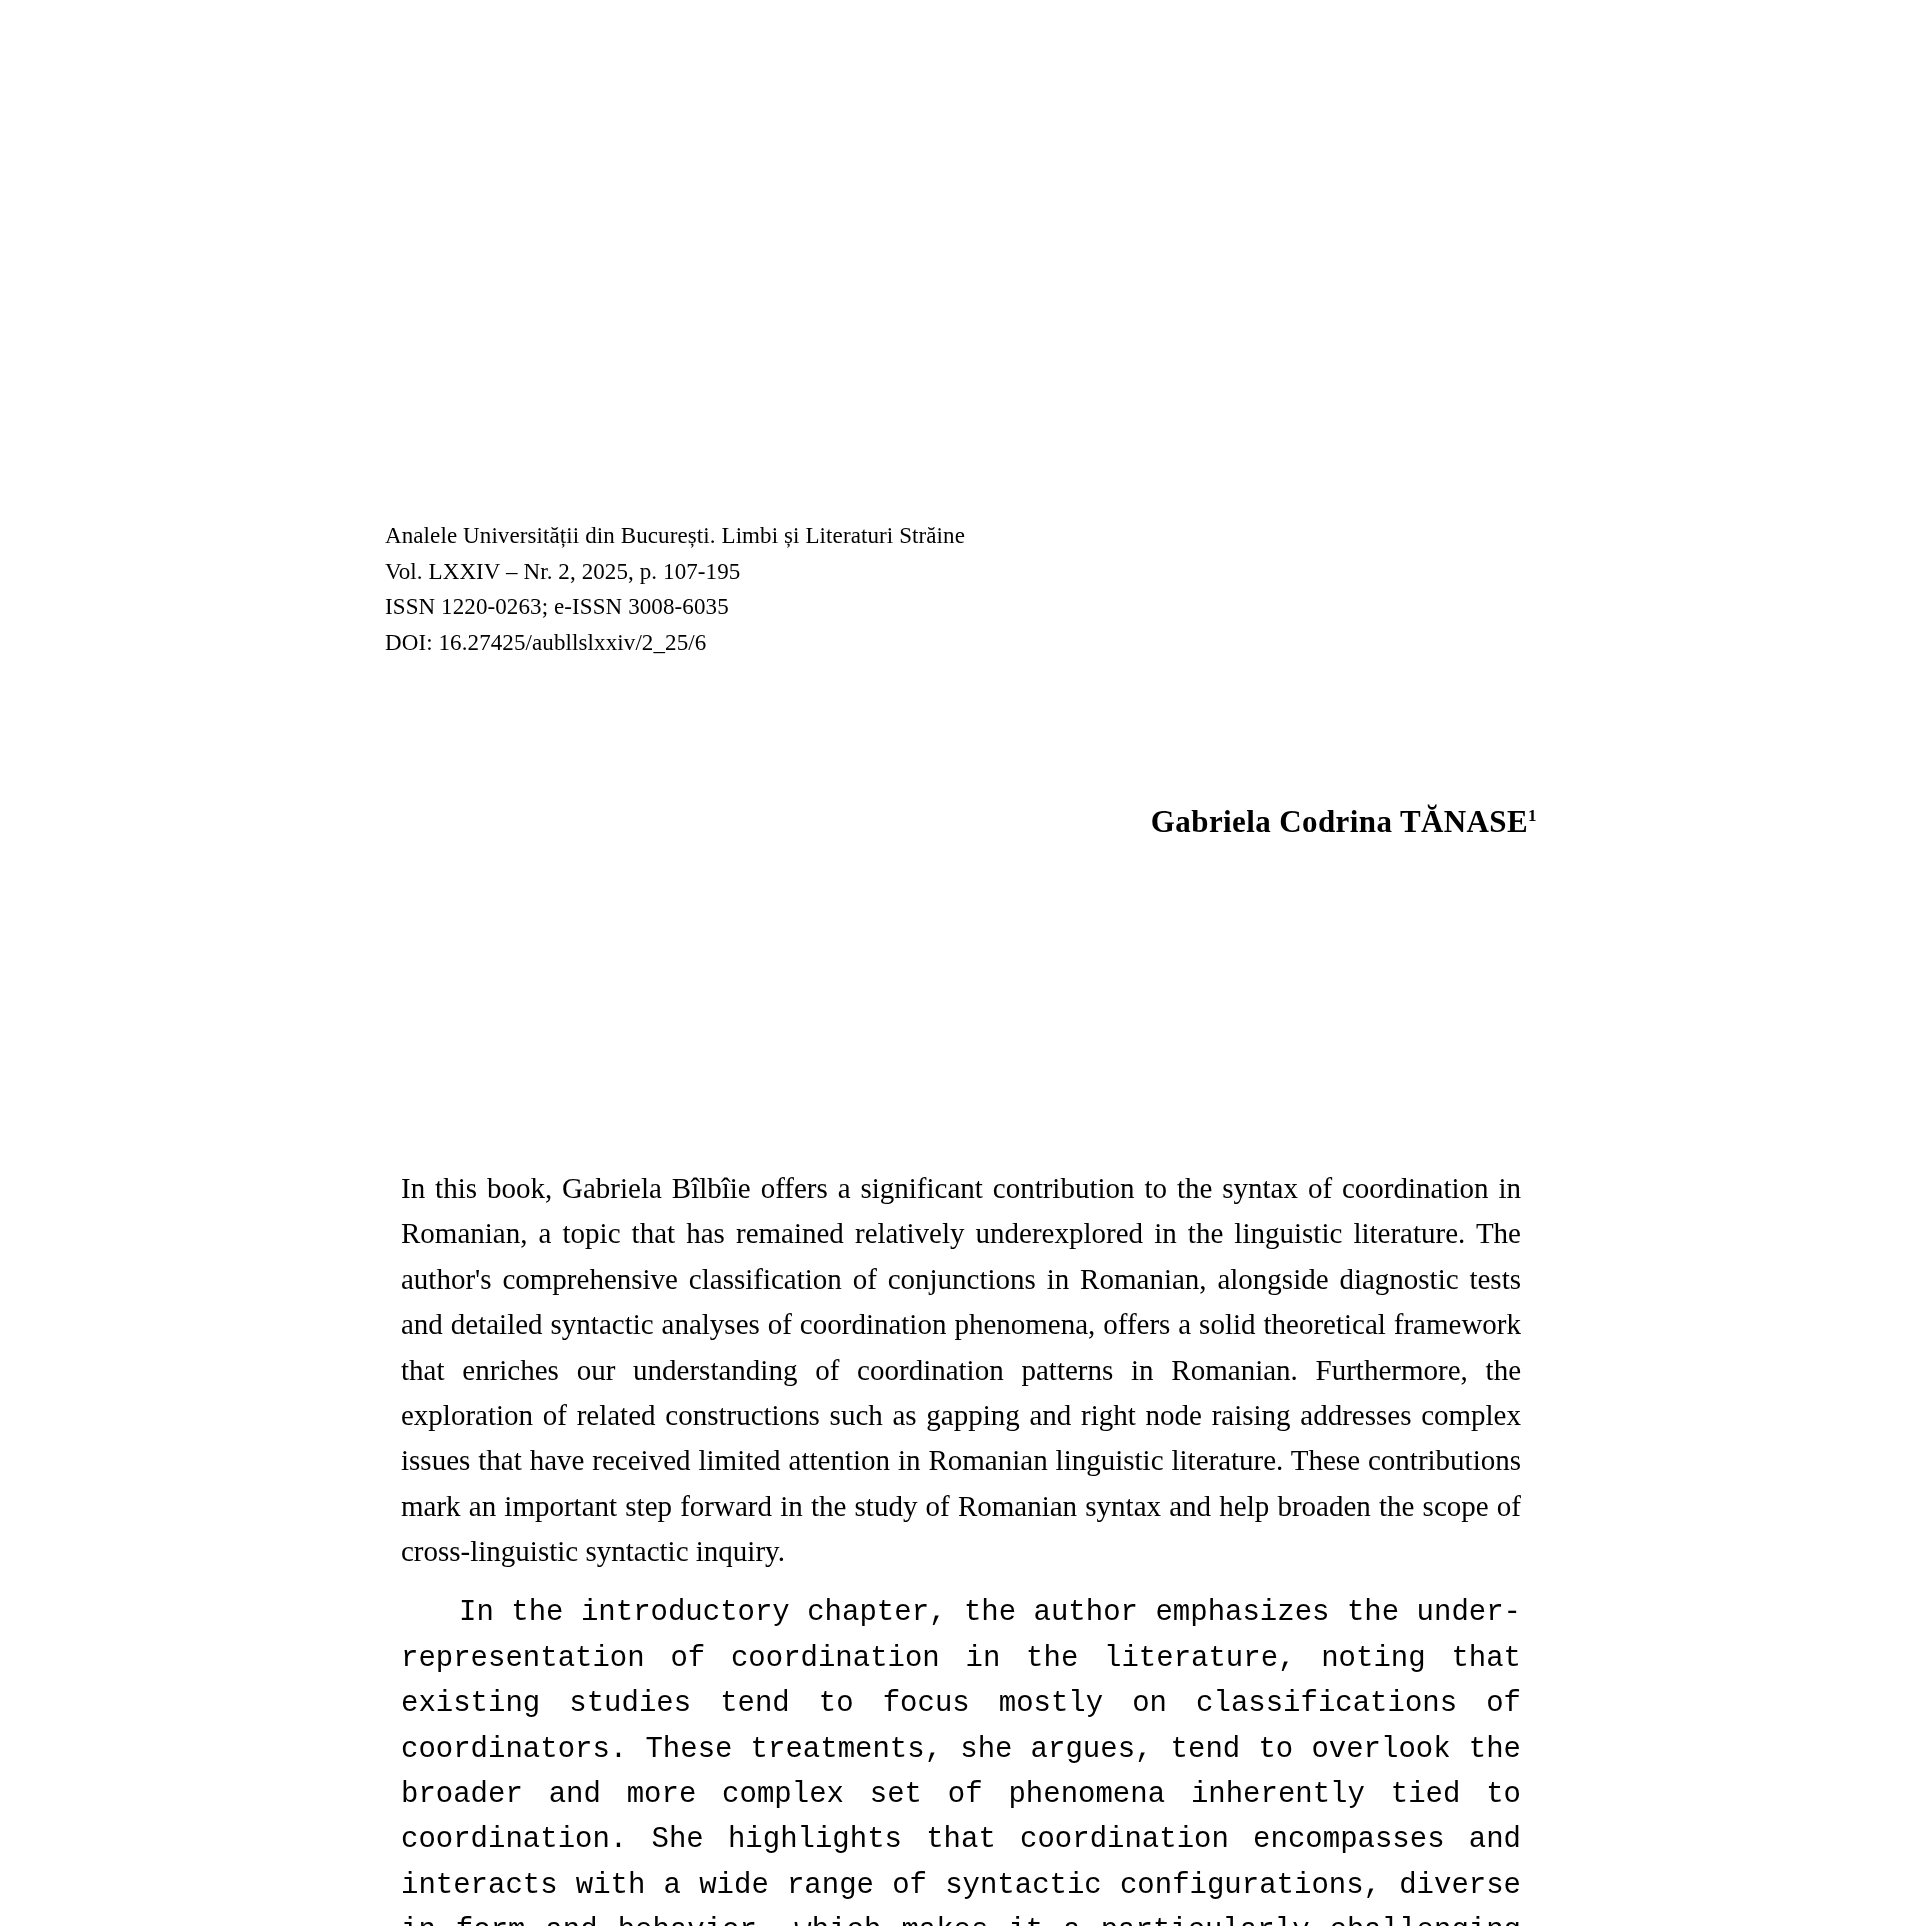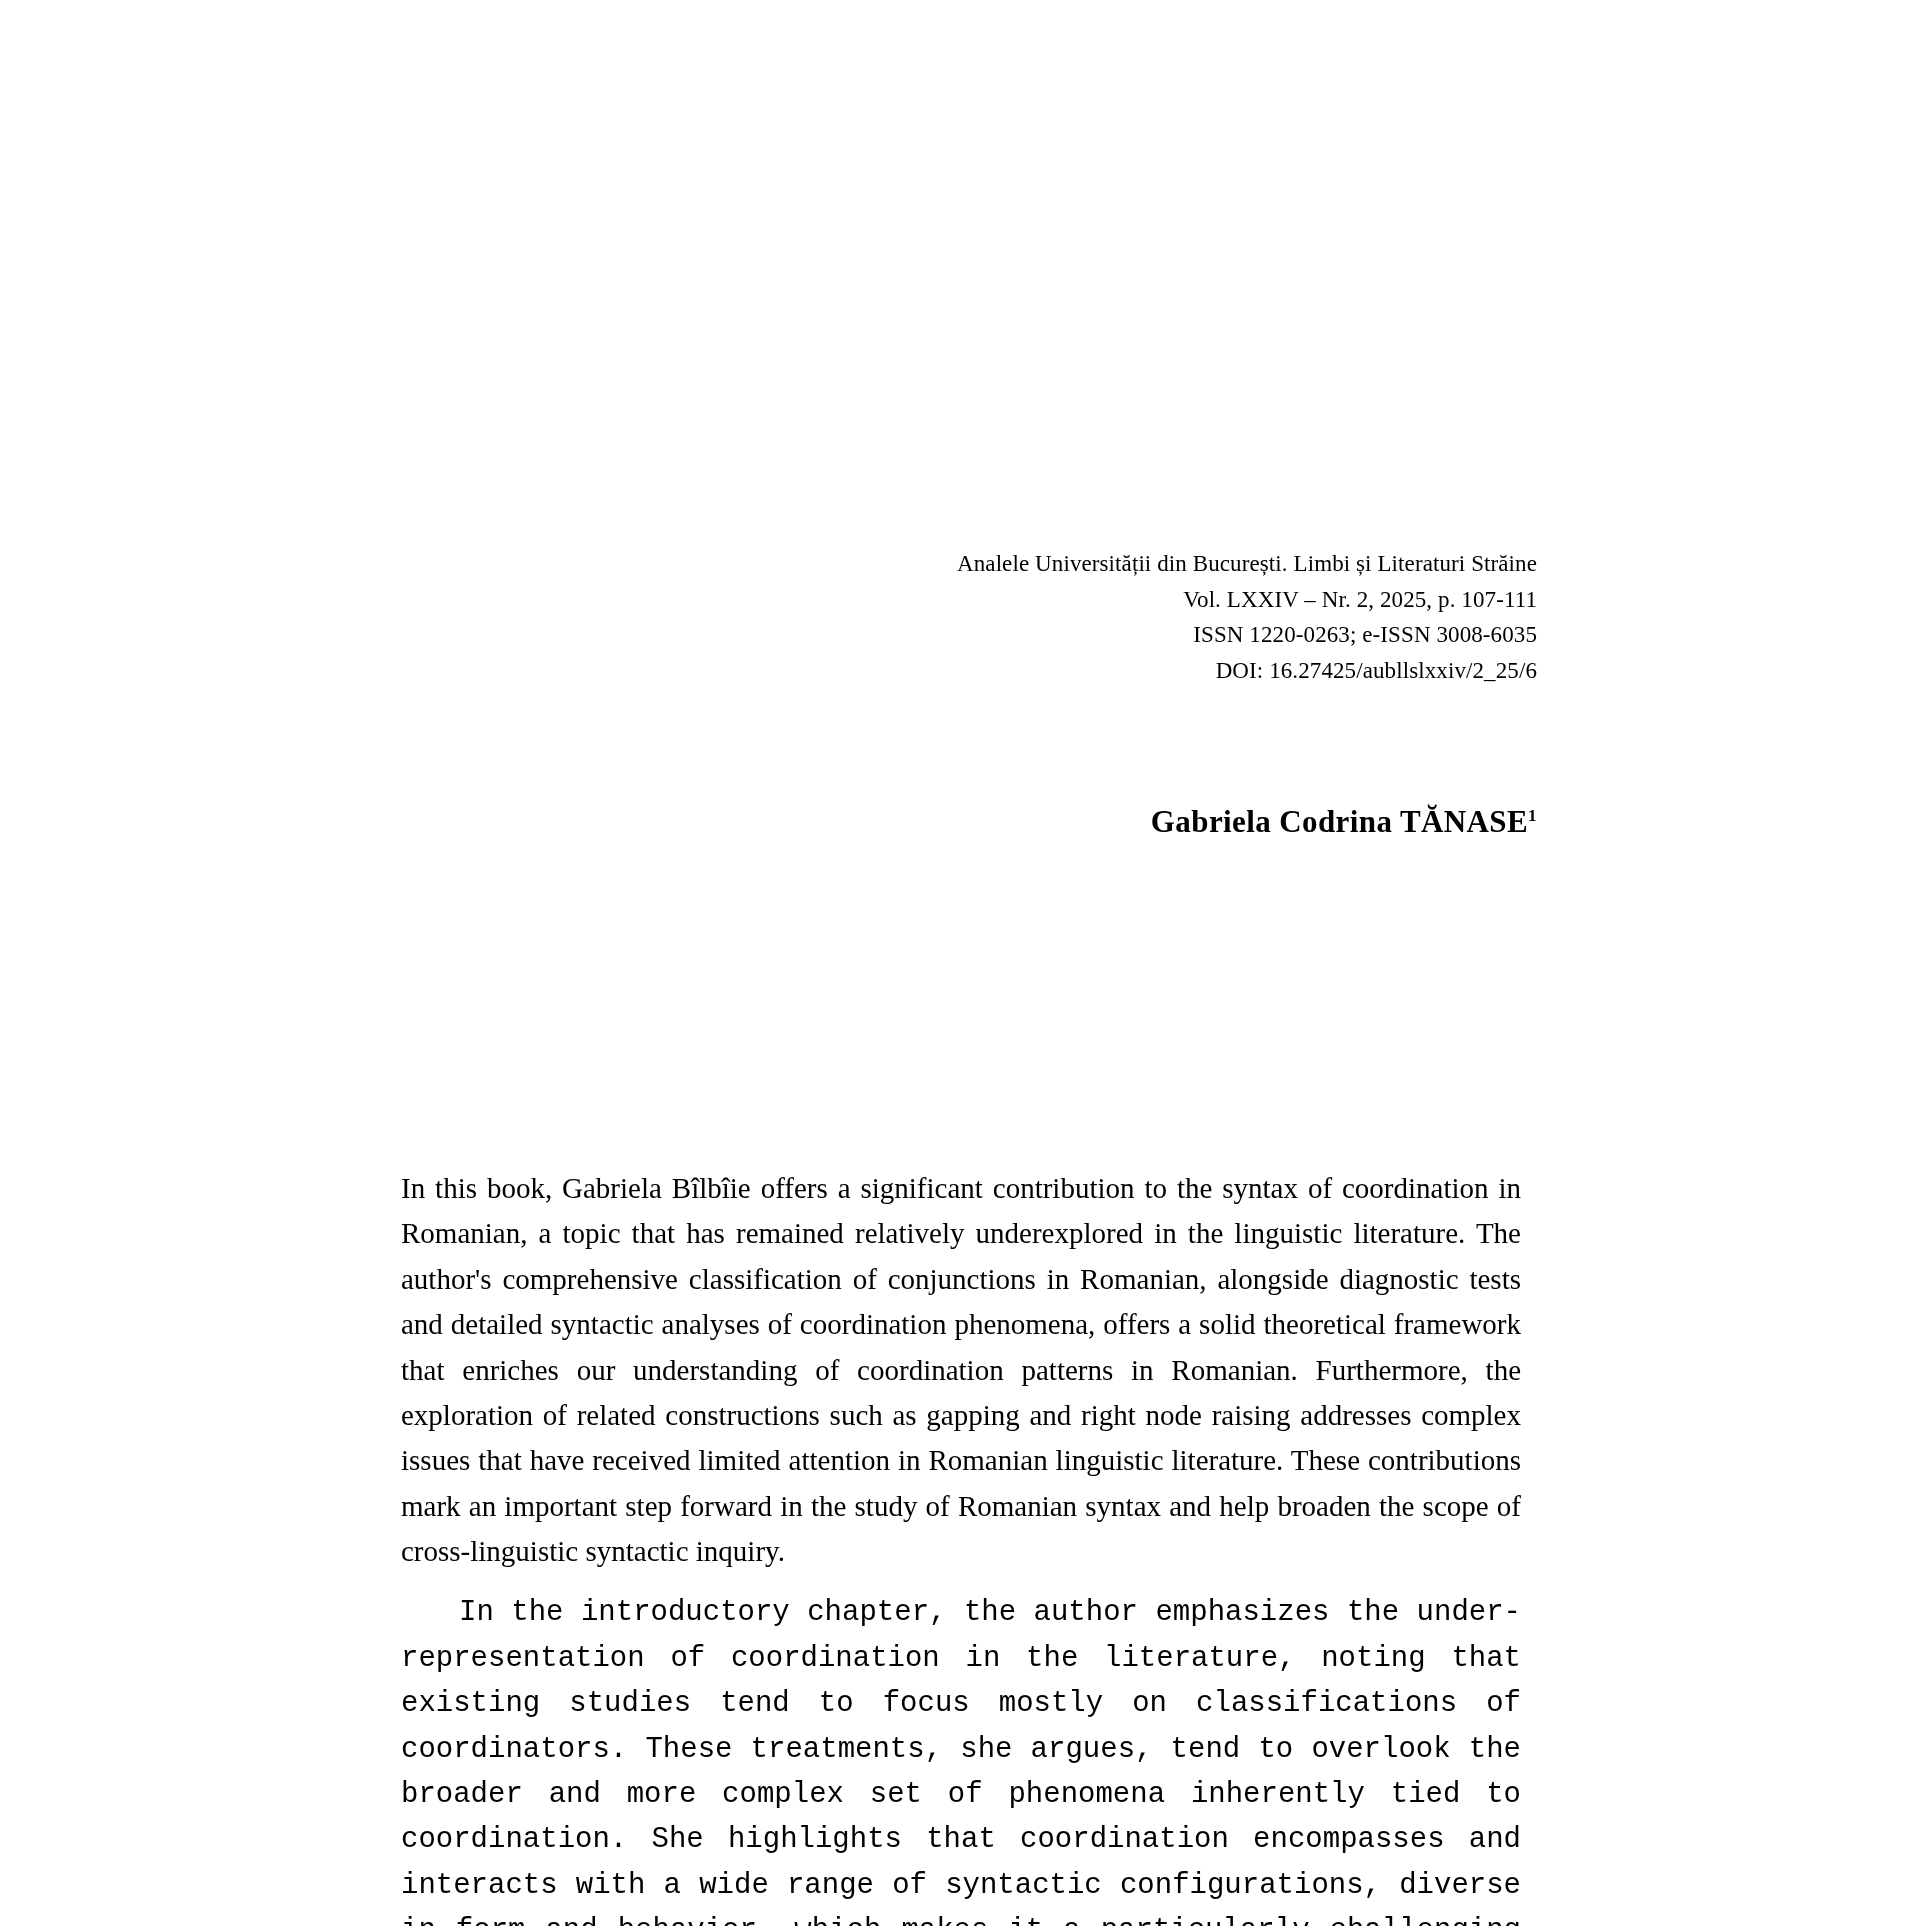--- a/index.html
+++ b/index.html
@@ -25,22 +25,22 @@
 
   
   .col {
     position: absolute;
     left: 385px;
     width: 1152px;   
   }
 
   
   .masthead {
-    top: 546px;
-    text-align: right;
+    top: 518px;
+    text-align: left;
     font-size: 23px;
     line-height: 1.55;
     letter-spacing: 0.1px;
   }
   .masthead .line {
     display: block;
     white-space: nowrap;
   }
 
   
@@ -89,21 +89,21 @@
     font-family: Liberation Mono, monospace;
   }
 </style>
 </head>
 <body>
 
 <div class="page">
 
   <div class="col masthead">
     <span class="line">Analele Universității din București. Limbi și Literaturi Străine</span>
-    <span class="line">Vol. LXXIV – Nr. 2, 2025, p. 107-111</span>
+    <span class="line">Vol. LXXIV – Nr. 2, 2025, p. 107-195</span>
     <span class="line">ISSN 1220-0263; e-ISSN 3008-6035</span>
     <span class="line">DOI: 16.27425/aubllslxxiv/2_25/6</span>
   </div>
 
   <div class="col byline"><span>Gabriela Codrina TĂNASE</span><sup>1</sup></div>
 
 
   <div class="col body-copy">
     <p>In this book, Gabriela Bîlbîie offers a significant contribution to the syntax of coordination in Romanian, a topic that has remained relatively underexplored in the linguistic literature. The author's comprehensive classification of conjunctions in Romanian, alongside diagnostic tests and detailed syntactic analyses of coordination phenomena, offers a solid theoretical framework that enriches our understanding of coordination patterns in Romanian. Furthermore, the exploration of related constructions such as gapping and right node raising addresses complex issues that have received limited attention in Romanian linguistic literature. These contributions mark an important step forward in the study of Romanian syntax and help broaden the scope of cross-linguistic syntactic inquiry.</p>
     <p class="indented">In the introductory chapter, the author emphasizes the under-representation of coordination in the literature, noting that existing studies tend to focus mostly on classifications of coordinators. These treatments, she argues, tend to overlook the broader and more complex set of phenomena inherently tied to coordination. She highlights that coordination encompasses and interacts with a wide range of syntactic configurations, diverse in form and behavior, which makes it a particularly challenging area of study. This complexity is further enhanced by the necessity of analyzing coordination in close relation to other grammatical constructions such as ellipsis, subordination, agreement, etc. These interdependencies</p>

